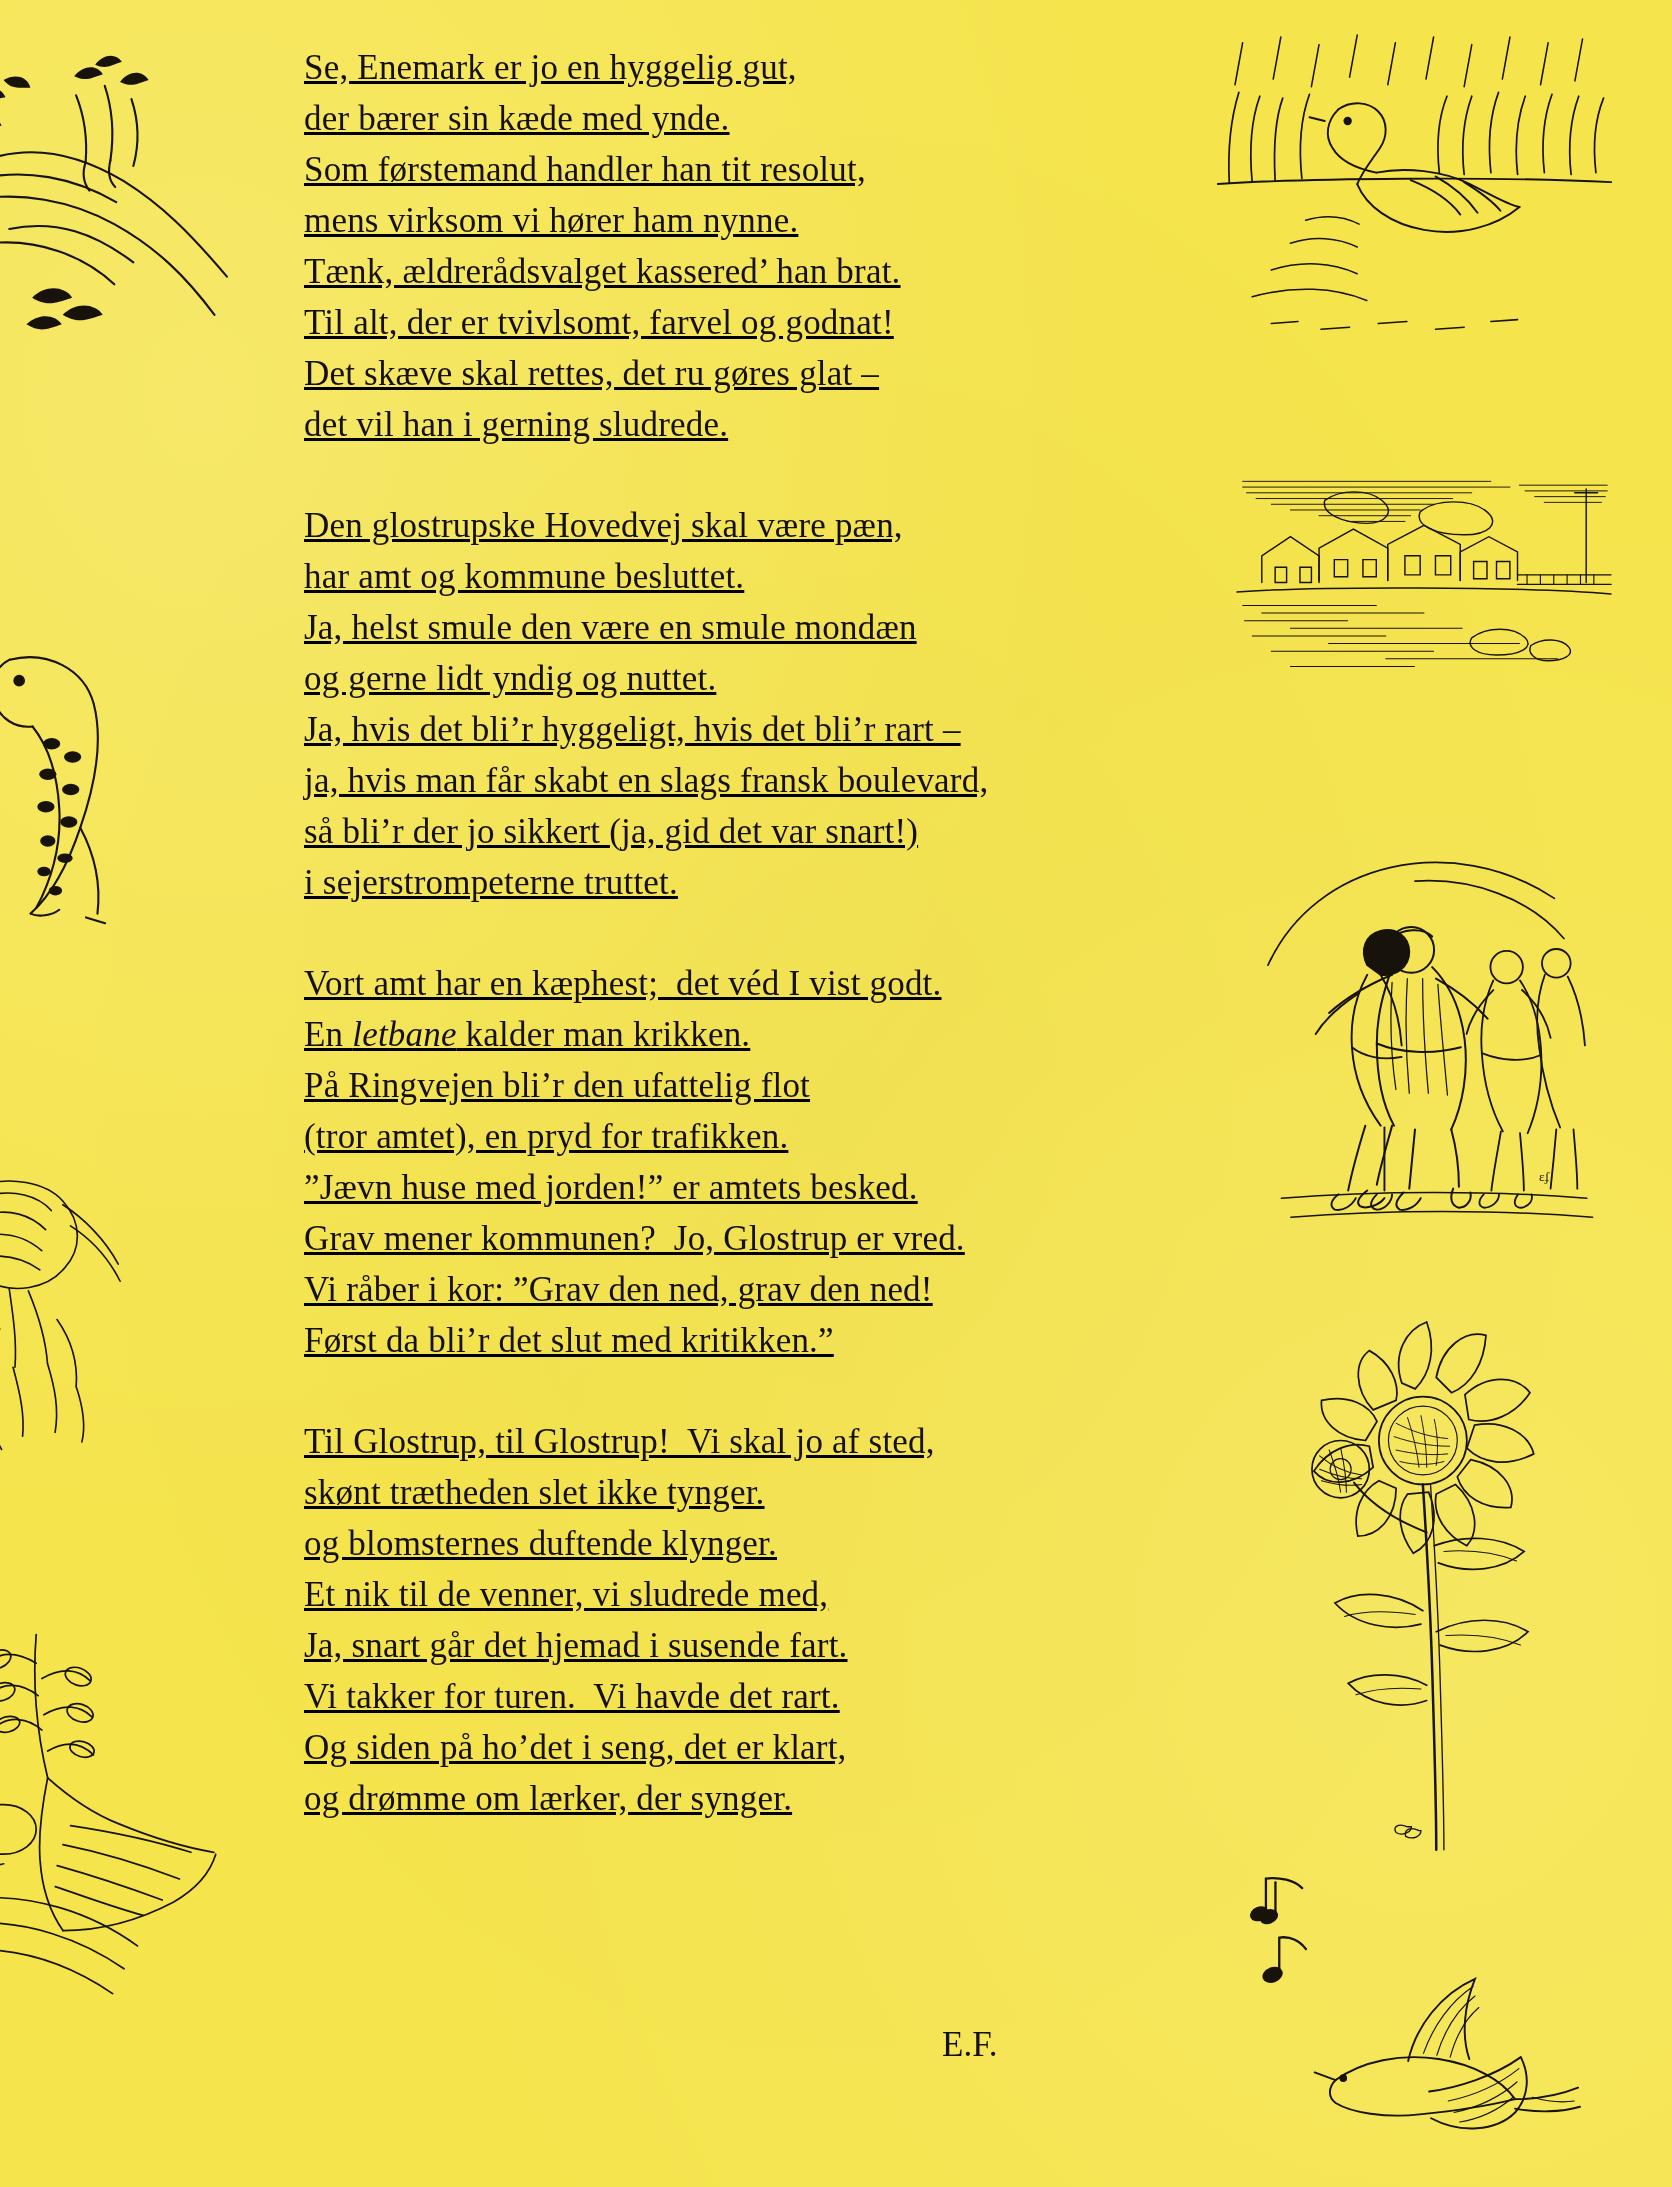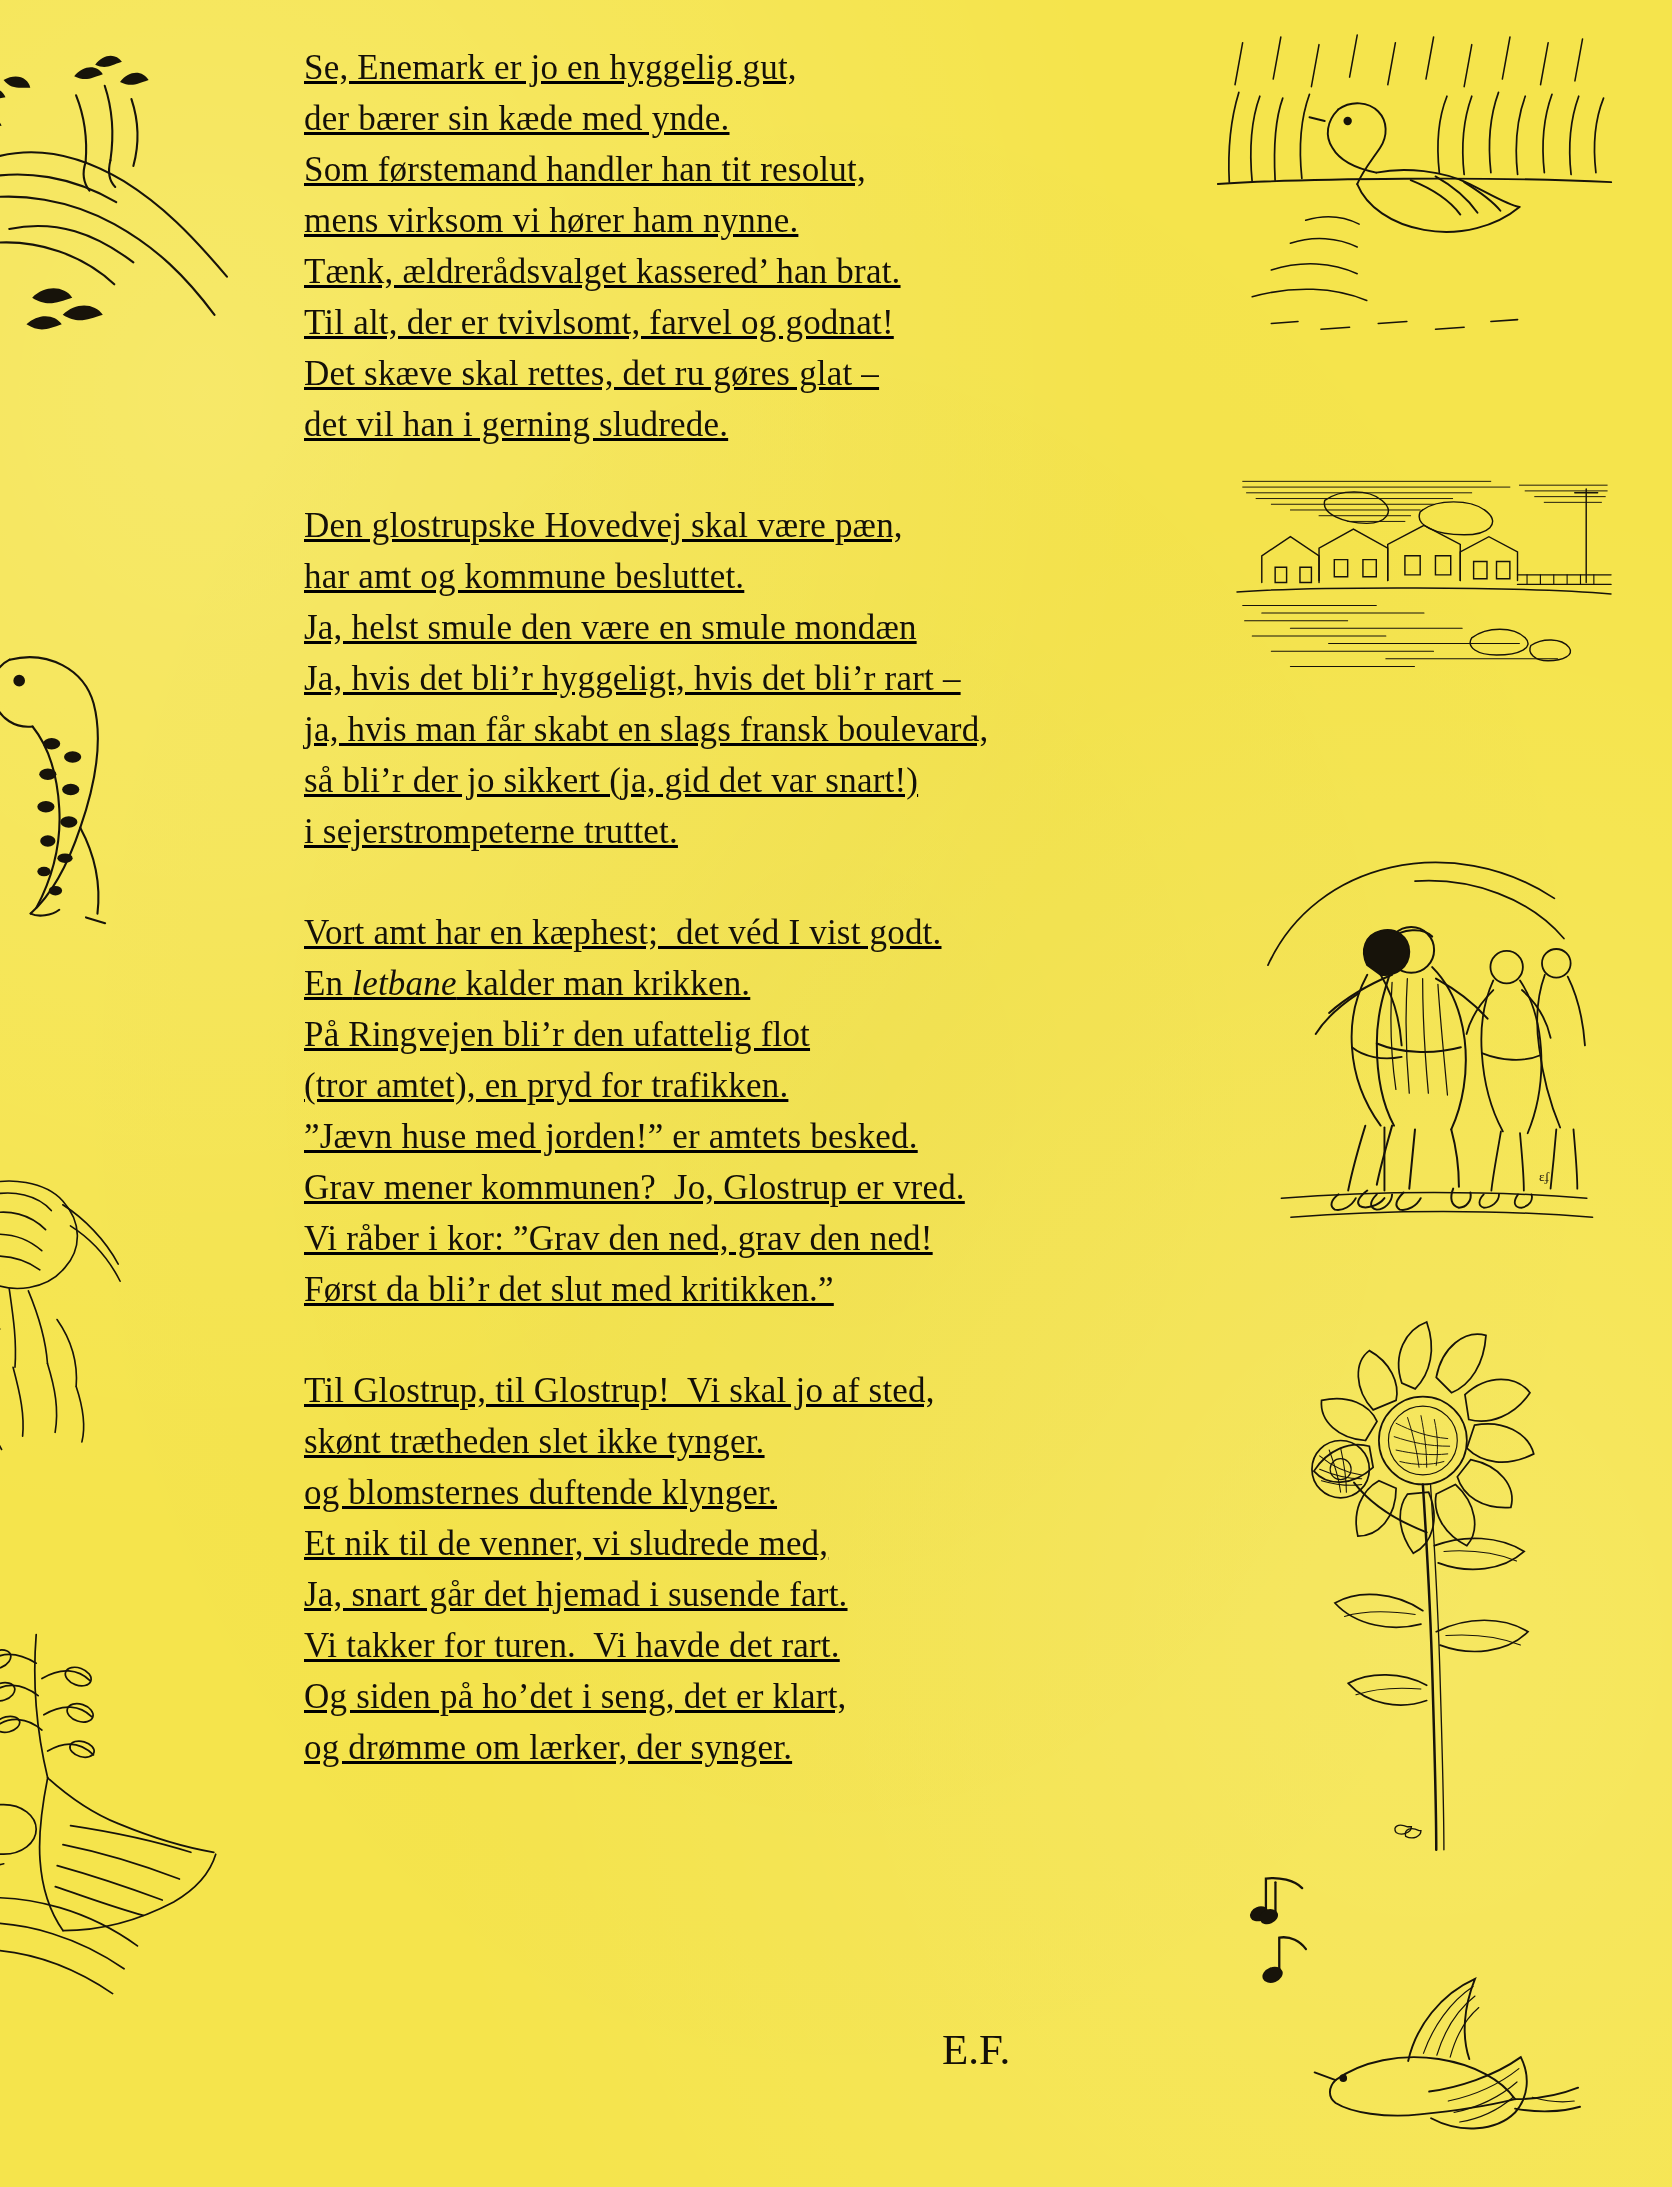--- a/index.html
+++ b/index.html
@@ -47,21 +47,21 @@
     white-space: pre;
     letter-spacing: 0.2px;
   }
   .line .ital {
     font-style: italic;
   }
   .signature {
     position: absolute;
     left: 942px;
     top: 2025px;
-    font-size: 43px;
+    font-size: 35px;
     color: #141008;
   }
 
   
   .ill {
     position: absolute;
     color: #b91c1c;
   }
   .ill svg { display: block; }
 
@@ -482,20 +482,21 @@
       <div class="line">Tænk, ældrerådsvalget kassered’ han brat.</div>
       <div class="line">Til alt, der er tvivlsomt, farvel og godnat!</div>
       <div class="line">Det skæve skal rettes, det ru gøres glat –</div>
       <div class="line">det vil han i gerning sludrede.</div>
     </div>
 
     <div class="stanza">
       <div class="line">Den glostrupske Hovedvej skal være pæn,</div>
       <div class="line">har amt og kommune besluttet.</div>
       <div class="line">Ja, helst smule den være en smule mondæn</div>
+      <div class="line">og gerne lidt yndig og nuttet.</div>
       <div class="line">Ja, hvis det bli’r hyggeligt, hvis det bli’r rart –</div>
       <div class="line">ja, hvis man får skabt en slags fransk boulevard,</div>
       <div class="line">så bli’r der jo sikkert (ja, gid det var snart!)</div>
       <div class="line">i sejerstrompeterne truttet.</div>
     </div>
 
     <div class="stanza">
       <div class="line">Vort amt har en kæphest;  det véd I vist godt.</div>
       <div class="line"><span>En </span><span class="ital">letbane</span><span> kalder man krikken.</span></div>
       <div class="line">På Ringvejen bli’r den ufattelig flot</div>

